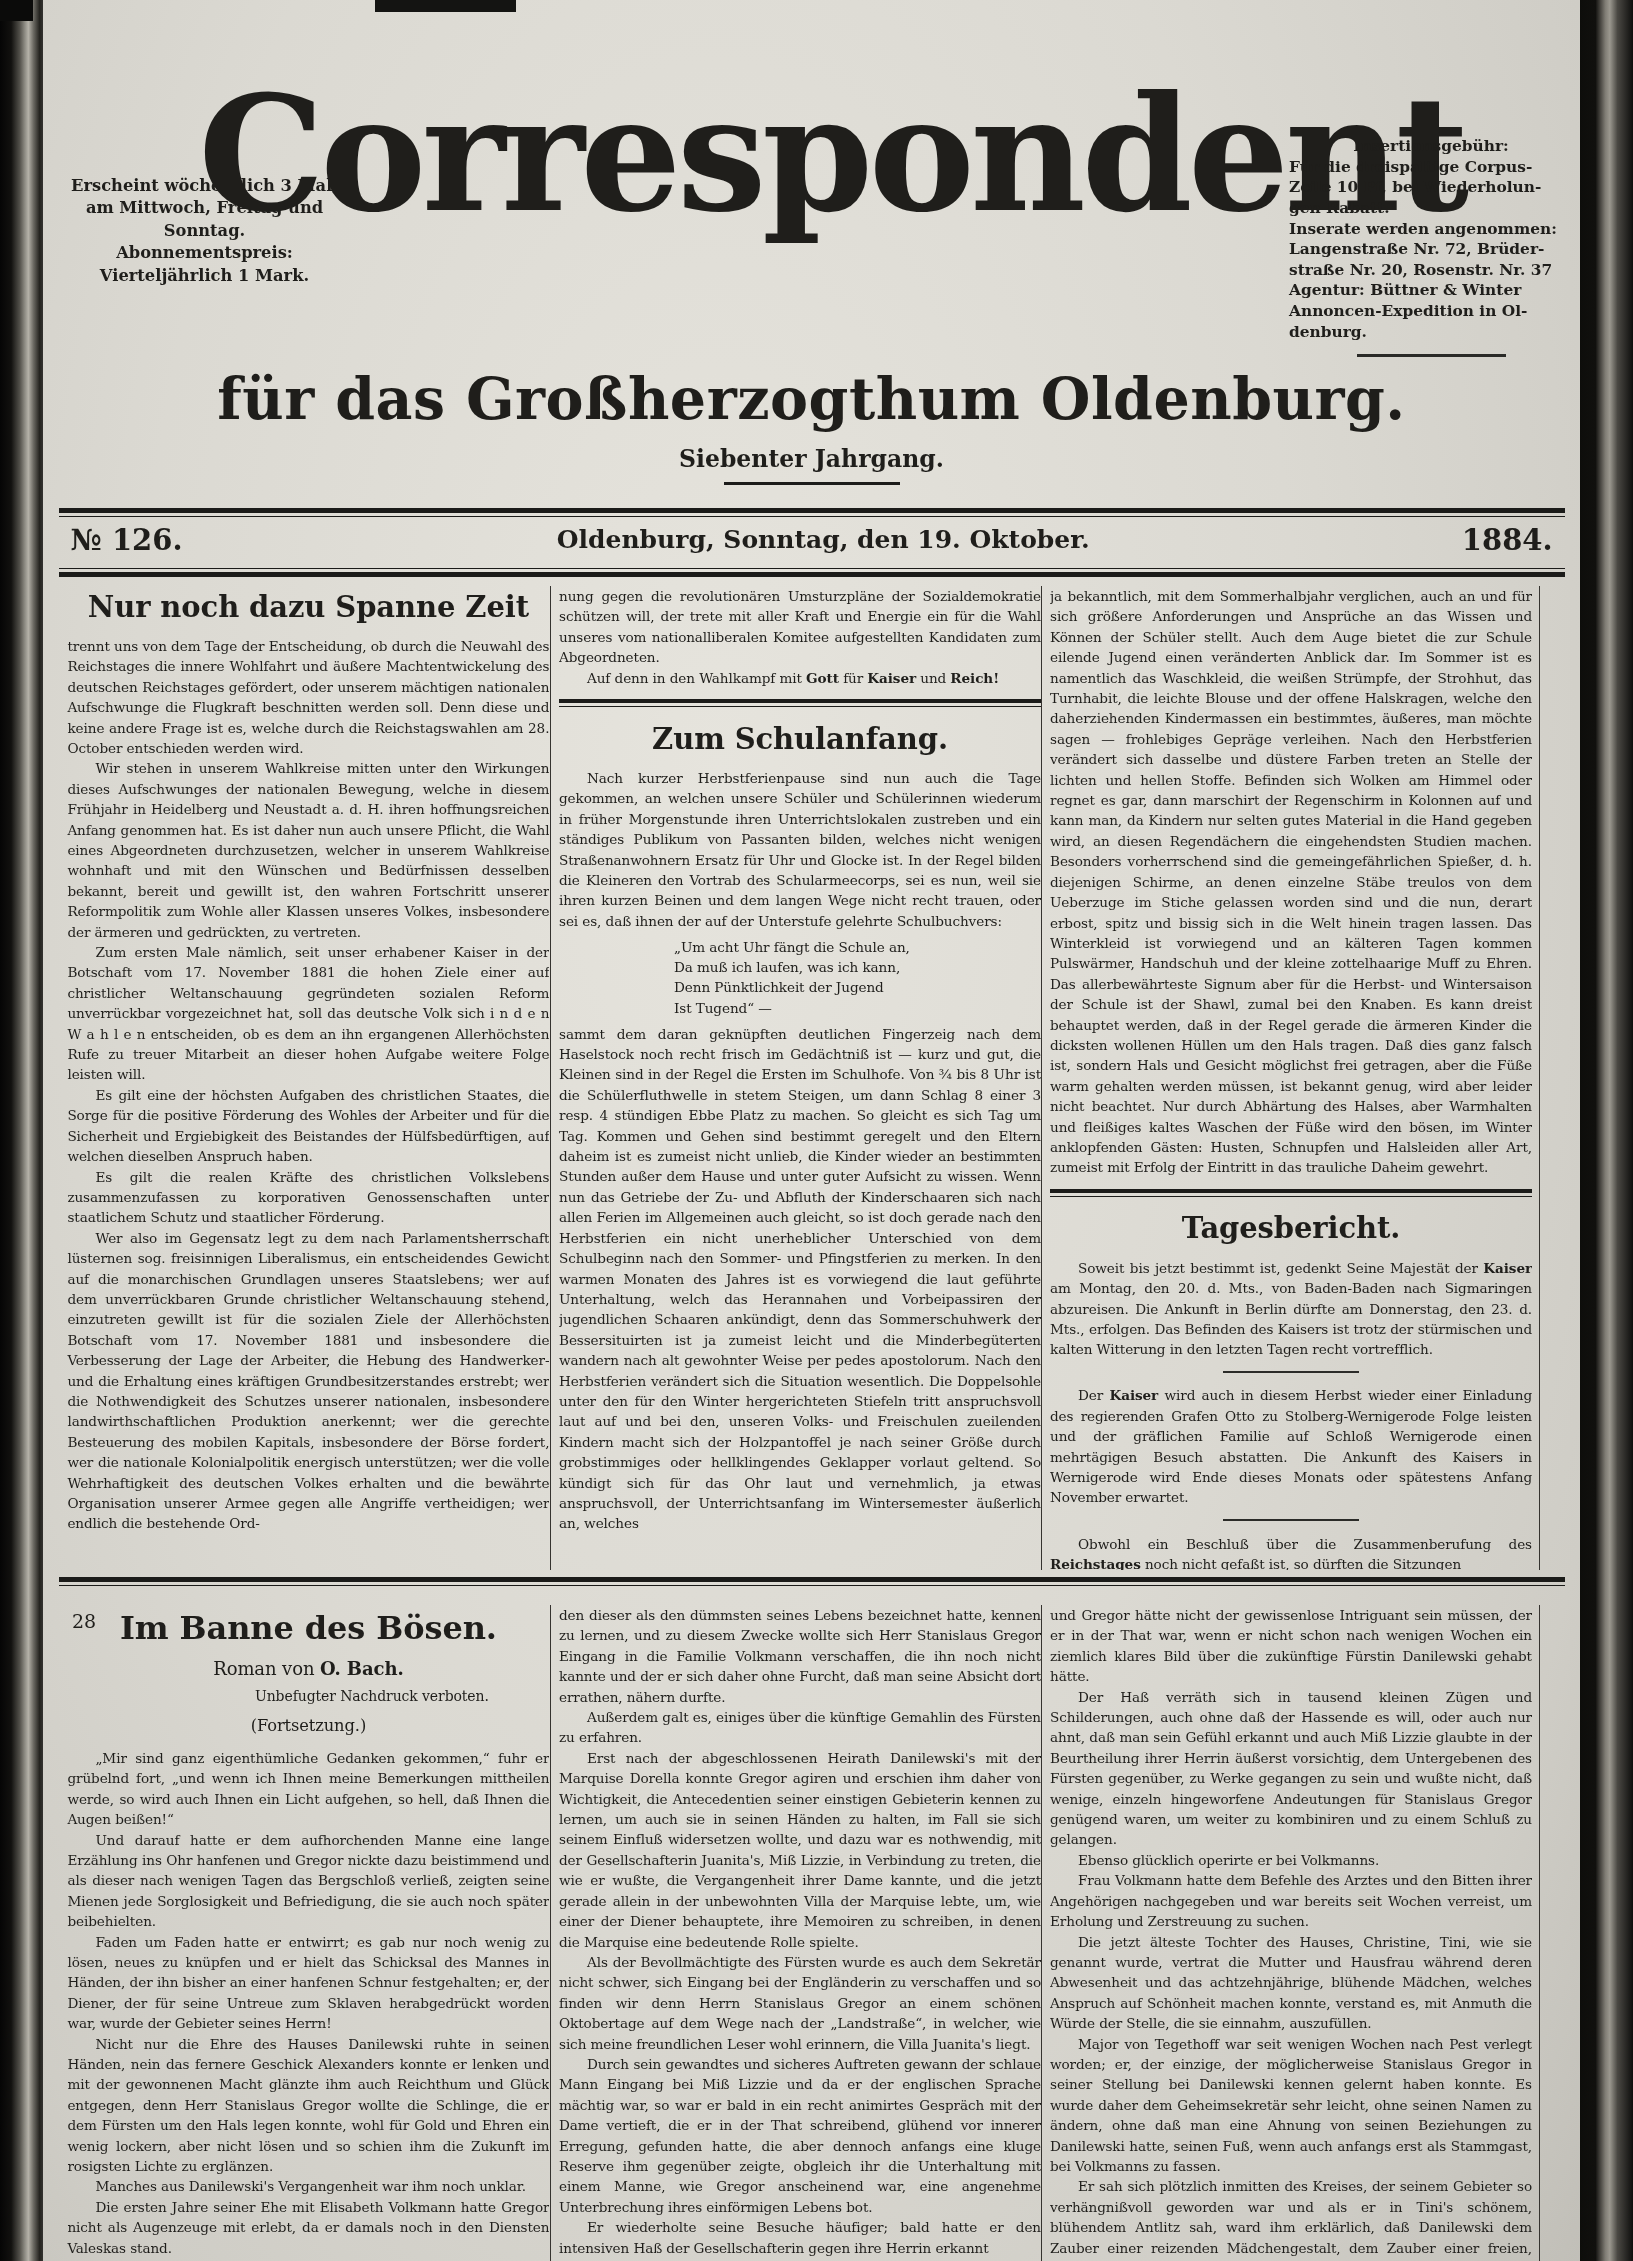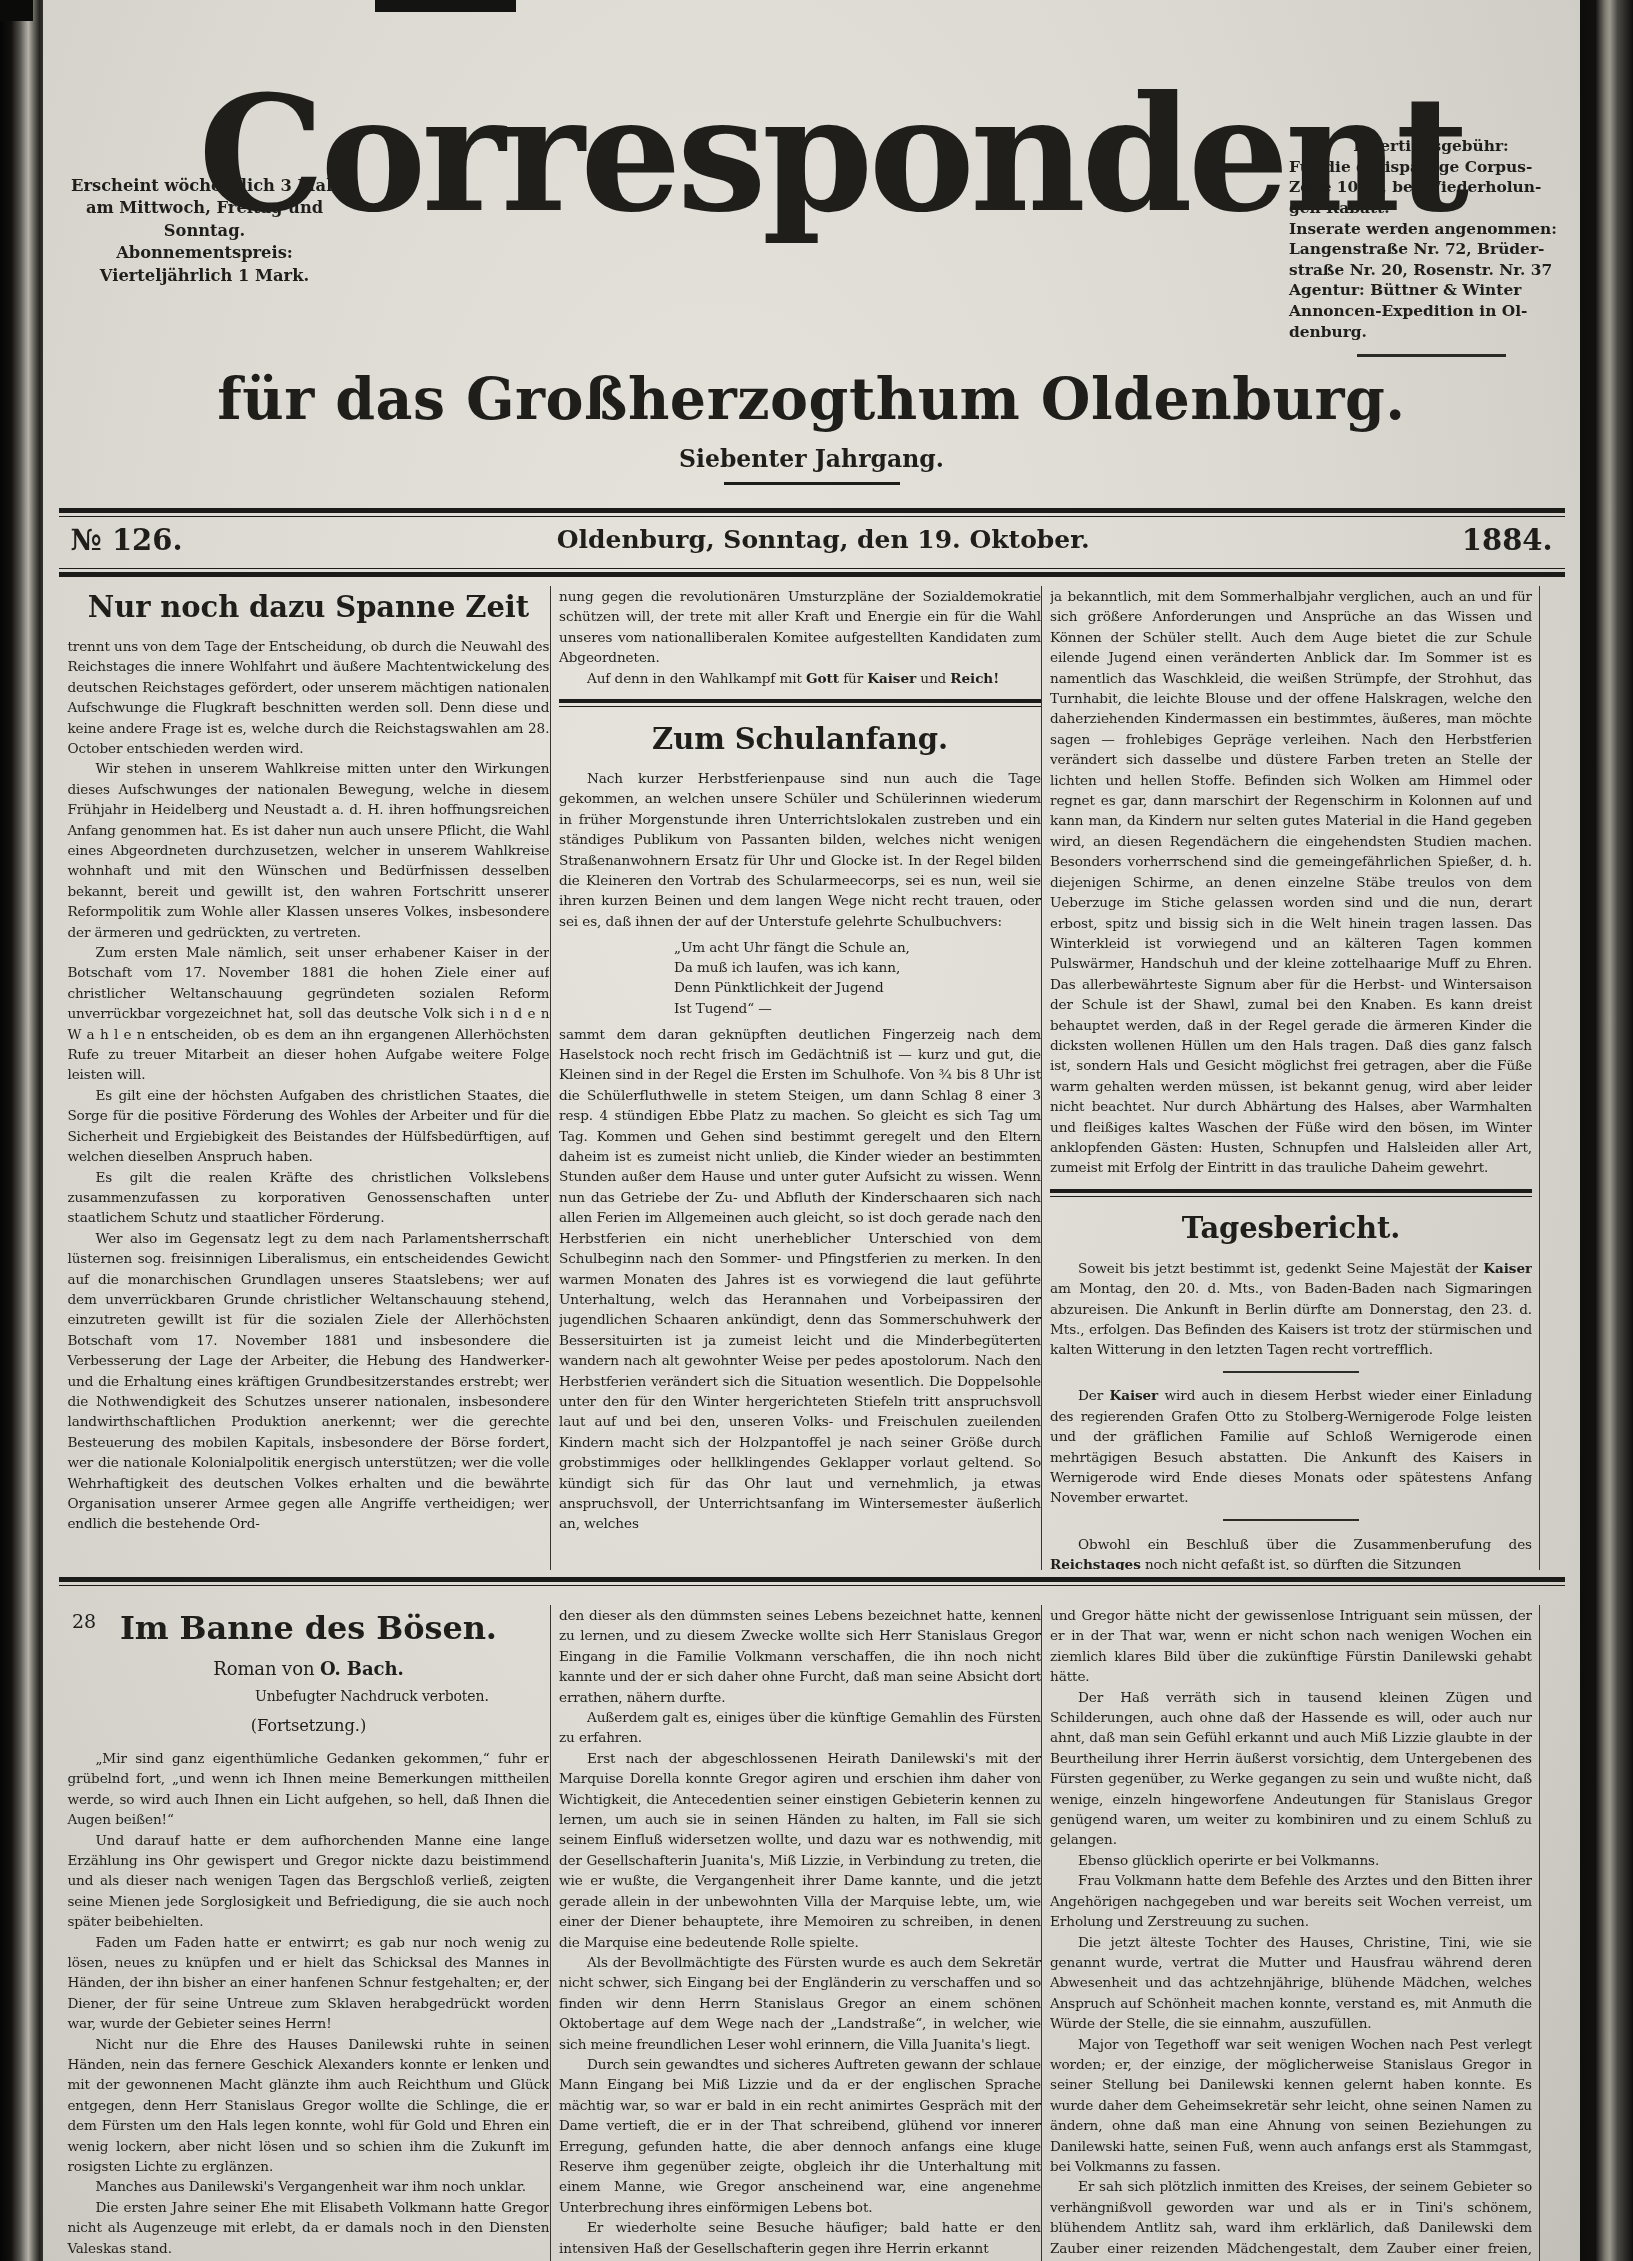--- a/index.html
+++ b/index.html
@@ -159,21 +159,21 @@
     <div class="drule r3"></div>
 
     <div class="f-pageno">28</div>
 
     <div class="col f-col c1">
         <div class="blk h1">Im Banne des Bösen.</div>
         <div class="blk byline">Roman von <b>O. Bach.</b></div>
         <div class="blk note">Unbefugter Nachdruck verboten.</div>
         <div class="blk fort">(Fortsetzung.)</div>
         <div class="blk p">„Mir sind ganz eigenthümliche Gedanken gekommen,“ fuhr er grübelnd fort, „und wenn ich Ihnen meine Bemerkungen mittheilen werde, so wird auch Ihnen ein Licht aufgehen, so hell, daß Ihnen die Augen beißen!“</div>
-        <div class="blk p">Und darauf hatte er dem aufhorchenden Manne eine lange Erzählung ins Ohr gewispert und Gregor nickte dazu beistimmend und als dieser nach wenigen Tagen das Bergschloß verließ, zeigten seine Mienen jede Sorglosigkeit und Befriedigung, die sie auch noch später beibehielten.</div>
+        <div class="blk p">Und darauf hatte er dem aufhorchenden Manne eine lange Erzählung ins Ohr hanfenen und Gregor nickte dazu beistimmend und als dieser nach wenigen Tagen das Bergschloß verließ, zeigten seine Mienen jede Sorglosigkeit und Befriedigung, die sie auch noch später beibehielten.</div>
         <div class="blk p">Faden um Faden hatte er entwirrt; es gab nur noch wenig zu lösen, neues zu knüpfen und er hielt das Schicksal des Mannes in Händen, der ihn bisher an einer hanfenen Schnur festgehalten; er, der Diener, der für seine Untreue zum Sklaven herabgedrückt worden war, wurde der Gebieter seines Herrn!</div>
         <div class="blk p">Nicht nur die Ehre des Hauses Danilewski ruhte in seinen Händen, nein das fernere Geschick Alexanders konnte er lenken und mit der gewonnenen Macht glänzte ihm auch Reichthum und Glück entgegen, denn Herr Stanislaus Gregor wollte die Schlinge, die er dem Fürsten um den Hals legen konnte, wohl für Gold und Ehren ein wenig lockern, aber nicht lösen und so schien ihm die Zukunft im rosigsten Lichte zu erglänzen.</div>
         <div class="blk p">Manches aus Danilewski's Vergangenheit war ihm noch unklar.</div>
         <div class="blk p">Die ersten Jahre seiner Ehe mit Elisabeth Volkmann hatte Gregor nicht als Augenzeuge mit erlebt, da er damals noch in den Diensten Valeskas stand.</div>
         <div class="blk p">Es galt also noch diesen Theil der Geschichte Alexanders,</div>
       </div>
     <div class="col f-col c2">
         <div class="blk p0">den dieser als den dümmsten seines Lebens bezeichnet hatte, kennen zu lernen, und zu diesem Zwecke wollte sich Herr Stanislaus Gregor Eingang in die Familie Volkmann verschaffen, die ihn noch nicht kannte und der er sich daher ohne Furcht, daß man seine Absicht dort errathen, nähern durfte.</div>
         <div class="blk p">Außerdem galt es, einiges über die künftige Gemahlin des Fürsten zu erfahren.</div>
         <div class="blk p">Erst nach der abgeschlossenen Heirath Danilewski's mit der Marquise Dorella konnte Gregor agiren und erschien ihm daher von Wichtigkeit, die Antecedentien seiner einstigen Gebieterin kennen zu lernen, um auch sie in seinen Händen zu halten, im Fall sie sich seinem Einfluß widersetzen wollte, und dazu war es nothwendig, mit der Gesellschafterin Juanita's, Miß Lizzie, in Verbindung zu treten, die wie er wußte, die Vergangenheit ihrer Dame kannte, und die jetzt gerade allein in der unbewohnten Villa der Marquise lebte, um, wie einer der Diener behauptete, ihre Memoiren zu schreiben, in denen die Marquise eine bedeutende Rolle spielte.</div>

